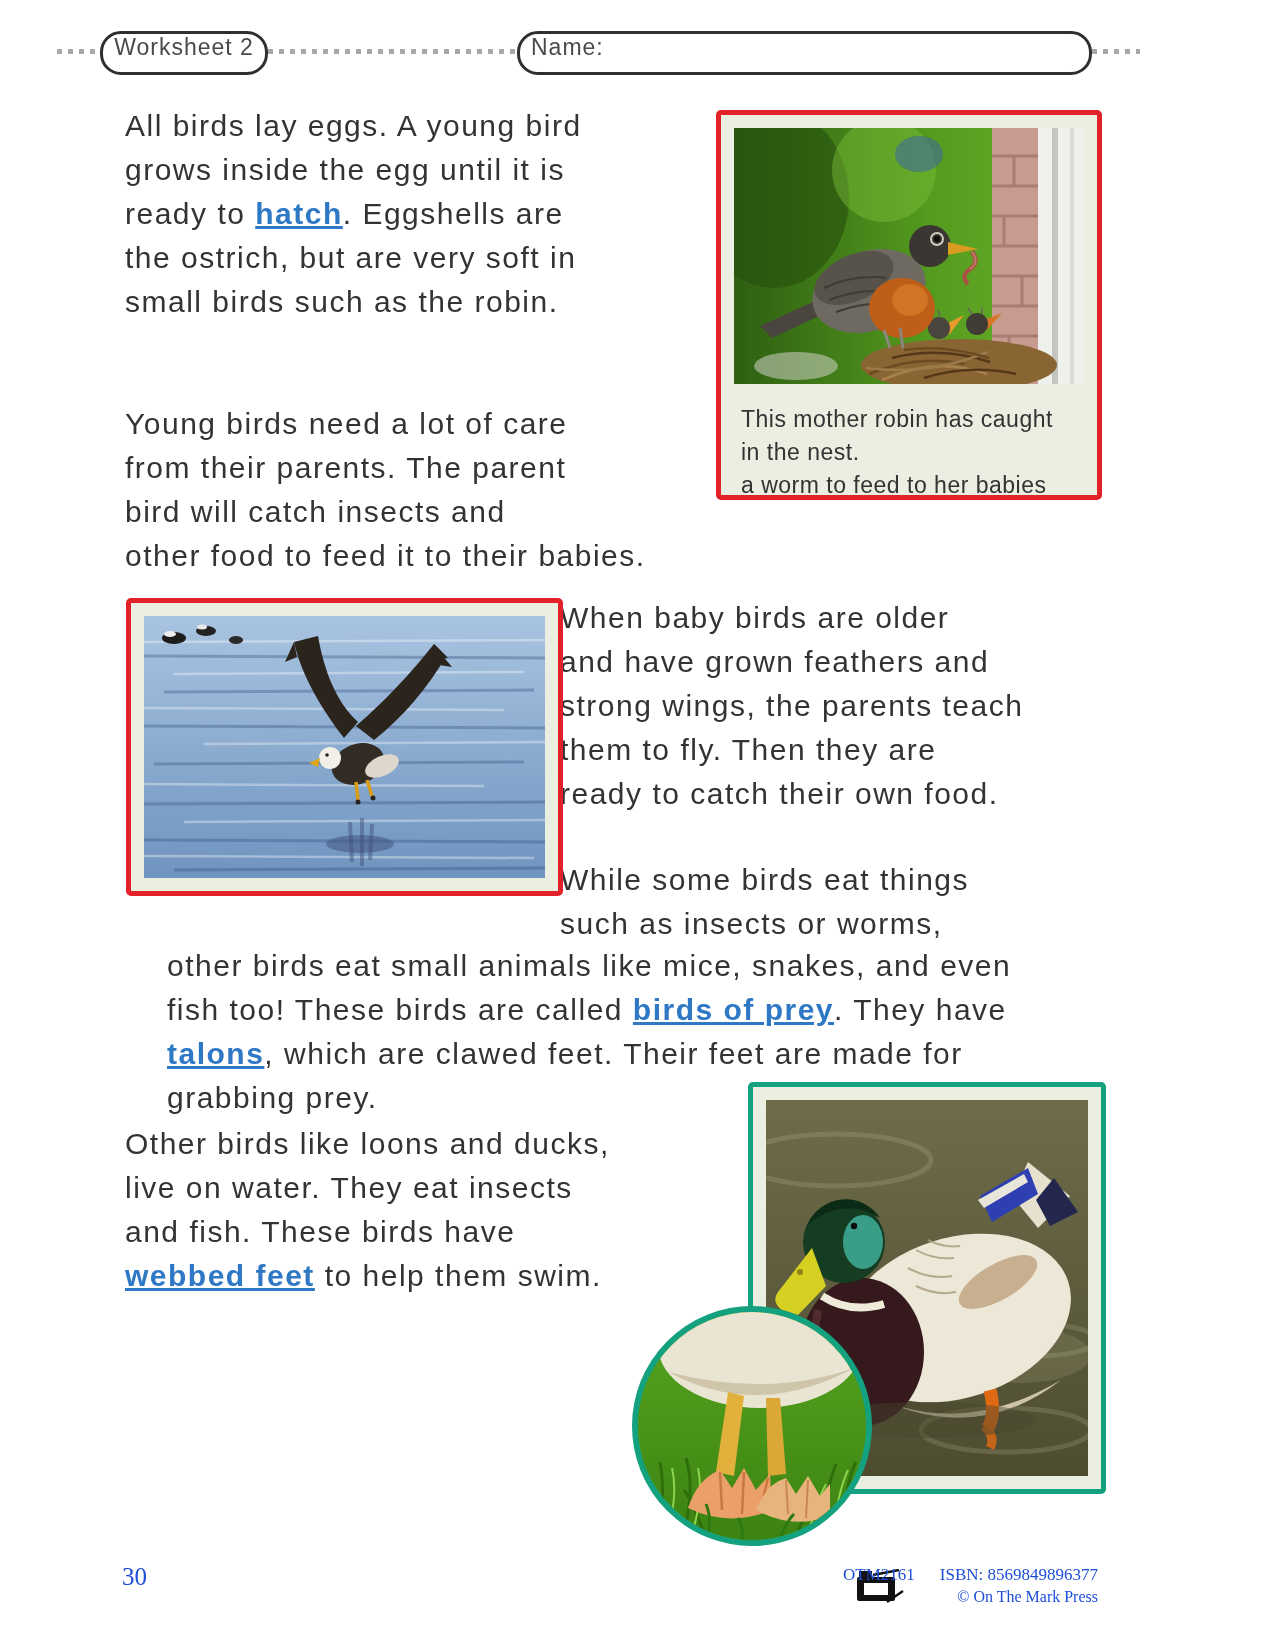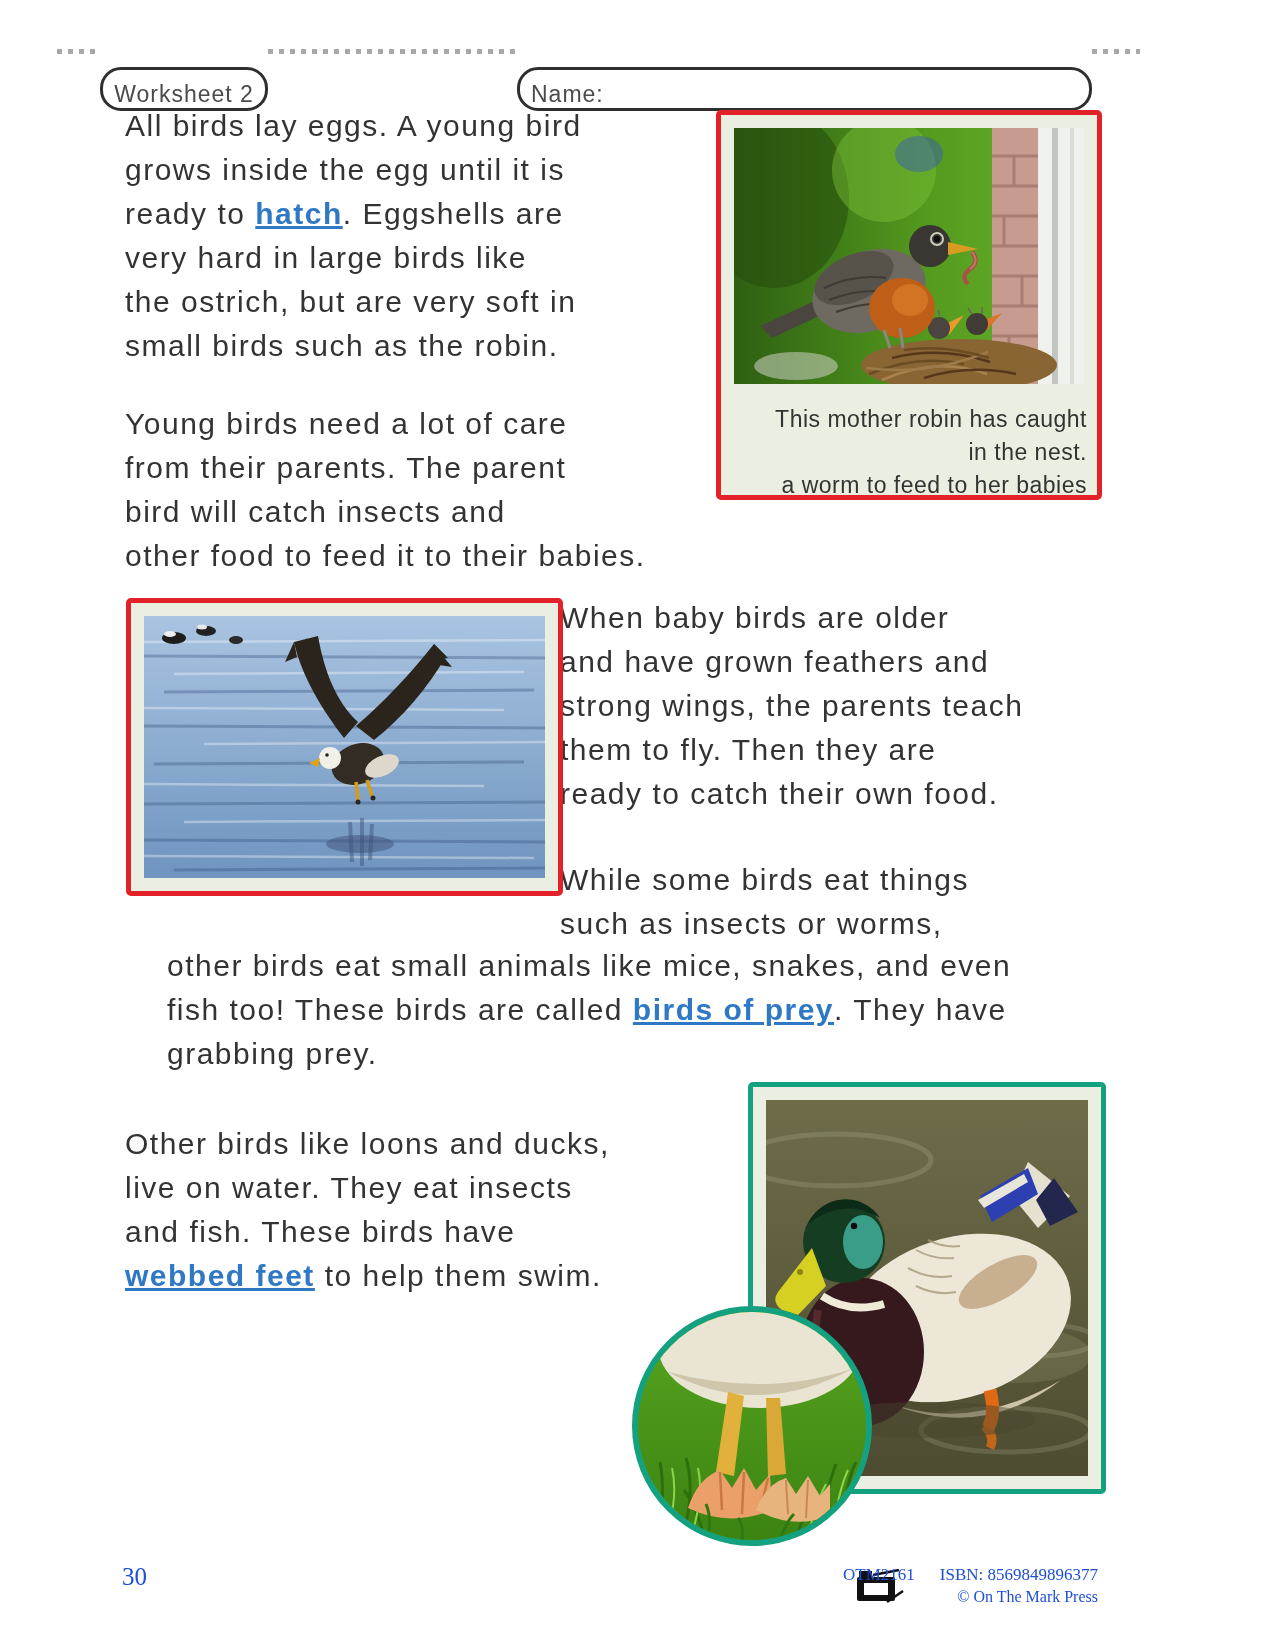--- a/index.html
+++ b/index.html
@@ -7,39 +7,39 @@
     --boxbg:#ebefe1; --dots:#a8a8a8; --frame:#2f2f2f;
   }
   html,body{margin:0;padding:0;background:#ffffff;}
   .page{position:relative;width:1275px;height:1650px;background:#ffffff;overflow:hidden;
         font-family:"Liberation Sans","DejaVu Sans",sans-serif;color:var(--ink);}
 
   
   .dots{position:absolute;height:5px;top:49px;
         background:repeating-linear-gradient(90deg,var(--dots) 0 5px,transparent 5px 11px);}
   .tab{position:absolute;box-sizing:border-box;background:#fff;border:3px solid var(--frame);
-       border-radius:21px;display:flex;align-items:flex-end;margin-top:36px;}
+       border-radius:21px;display:flex;align-items:flex-start;}
   .tab-worksheet{left:100px;top:31px;width:168px;height:44px;justify-content:center;
        font-size:23px;letter-spacing:1px;color:#4a4a4a;}
   .tab-name{left:517px;top:31px;width:575px;height:44px;padding-left:11px;
        font-size:23px;letter-spacing:1px;color:#4a4a4a;}
 
   
   .para{position:absolute;font-size:30px;letter-spacing:1.5px;color:var(--ink);}
   .tline{height:44px;line-height:44px;white-space:nowrap;}
   .kw{color:var(--kw);font-weight:bold;text-decoration:underline;}
   #p1{left:125px;top:104px;} #p2{left:125px;top:402px;}
   #p3{left:560px;top:596px;} #p4a{left:560px;top:858px;}
   #p4b{left:125px;top:944px;margin-left:42px;} #p5{left:125px;top:1122px;}
 
   
   .photo-box{position:absolute;box-sizing:border-box;background:var(--boxbg);border-radius:5px;}
   .photo-box.red{border:5px solid var(--red);}
   .photo-box.teal{border:5px solid var(--teal);}
-  .box-robin{left:716px;top:110px;width:386px;height:390px;text-align:right;}
+  .box-robin{left:716px;top:110px;width:386px;height:390px;}
   .box-eagle{left:126px;top:598px;width:437px;height:298px;}
   .box-duck{left:748px;top:1082px;width:358px;height:412px;}
   .photo{position:absolute;left:13px;top:13px;display:block;}
   .caption{position:absolute;left:20px;top:288px;width:346px;font-size:23px;letter-spacing:.5px;color:#333;}
   .caption .tline{height:33px;line-height:33px;}
 
   .feet-circle{position:absolute;left:632px;top:1306px;width:228px;height:228px;border-radius:50%;
       border:6px solid var(--teal);overflow:hidden;background:#4a9a1d;z-index:5;}
   .feet-circle svg{display:block;}
 
@@ -66,21 +66,20 @@
   </div>
   <div class="tab tab-name">
     <span>Name:</span>
     <span></span>
   </div>
 
   <div id="p1" class="para">
       <div class="tline"><span>All birds lay eggs. A young bird</span></div>
       <div class="tline"><span>grows inside the egg until it is</span></div>
       <div class="tline"><span>ready to </span><span class="kw">hatch</span><span>. Eggshells are</span></div>
-      <div class="tline"><span>very hard in large birds like</span></div>
       <div class="tline"><span>the ostrich, but are very soft in</span></div>
       <div class="tline"><span>small birds such as the robin.</span></div>
     </div>
   <div id="p2" class="para">
       <div class="tline"><span>Young birds need a lot of care</span></div>
       <div class="tline"><span>from their parents. The parent</span></div>
       <div class="tline"><span>bird will catch insects and</span></div>
       <div class="tline"><span>other food to feed it to their babies.</span></div>
     </div>
   <div id="p3" class="para">
@@ -90,20 +89,21 @@
       <div class="tline"><span>them to fly. Then they are</span></div>
       <div class="tline"><span>ready to catch their own food.</span></div>
     </div>
   <div id="p4a" class="para">
       <div class="tline"><span>While some birds eat things</span></div>
       <div class="tline"><span>such as insects or worms,</span></div>
     </div>
   <div id="p4b" class="para">
       <div class="tline"><span>other birds eat small animals like mice, snakes, and even</span></div>
       <div class="tline"><span>fish too! These birds are called </span><span class="kw">birds of prey</span><span>. They have</span></div>
+      <div class="tline"><span class="kw">talons</span><span>, which are clawed feet. Their feet are made for</span></div>
       <div class="tline"><span>grabbing prey.</span></div>
     </div>
   <div id="p5" class="para">
       <div class="tline"><span>Other birds like loons and ducks,</span></div>
       <div class="tline"><span>live on water. They eat insects</span></div>
       <div class="tline"><span>and fish. These birds have</span></div>
       <div class="tline"><span class="kw">webbed feet</span><span> to help them swim.</span></div>
     </div>
 
   <div class="photo-box red box-robin">

